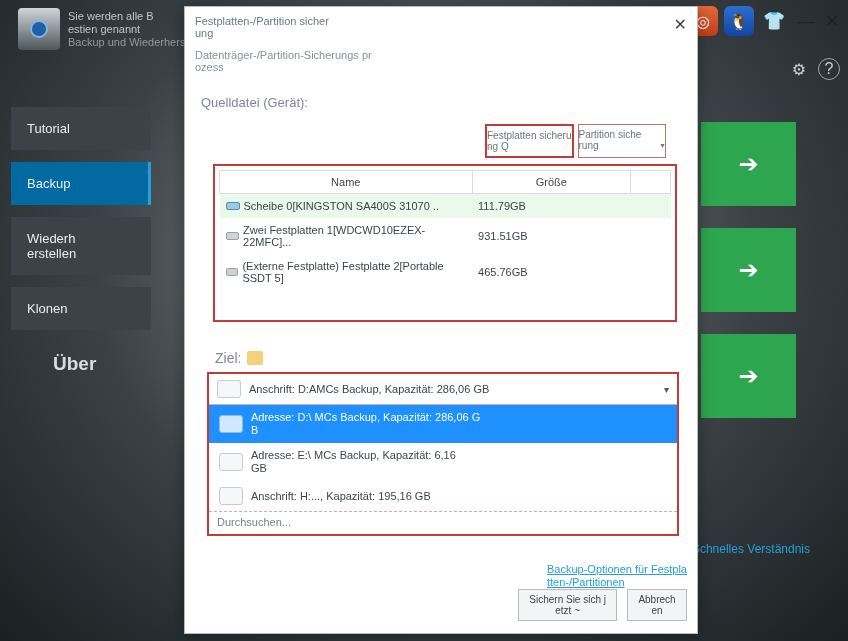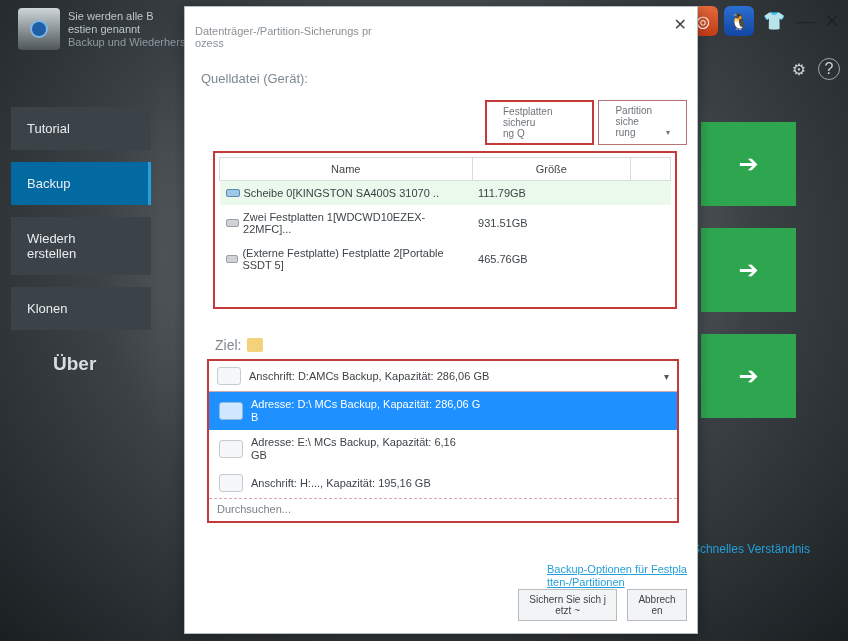--- a/index.html
+++ b/index.html
@@ -41,21 +41,21 @@
   .dialog { position:absolute; left:184px; top:6px; width:514px; height:628px; background:#ffffff; border:1px solid #b7bcc0; box-shadow:0 2px 14px rgba(0,0,0,0.35);}
   .dialog-inner { padding:8px 10px 8px 10px; height:100%; position:relative;}
   .dlg-close { position:absolute; top:8px; right:10px; font-size:16px; color:#444; }
   .dlg-title { font-size:11px; color:#707880; line-height:12px; }
   .dlg-sub { font-size:11px; color:#8a9197; line-height:12px; margin-top:10px;}
 
   .section-label { color:#7f8990; font-size:13px; margin-top:22px; margin-left:6px; }
 
   
   .src-tabs { display:flex; margin-top:14px; margin-left:290px; gap:4px;}
-  .src-tab { border:1px solid #b87474; padding:4px 16px; font-size:10px; color:#6d747a; min-width:88px; line-height:11px;}
+  .src-tab { border:1px solid #b87474; padding:4px 0; font-size:10px; color:#6d747a; min-width:88px; line-height:11px;}
   .src-tab.active { border:2px solid #c43a3a; }
   .src-tab .chev { float:right; color:#6d747a; font-size:8px; margin-left:4px;}
 
   
   .src-wrap { border:2px solid #c43a3a; margin:6px 10px 0 18px; height:158px; padding:4px;}
   .src-table { width:100%; border-collapse:collapse; font-size:11px;}
   .src-table th { background:#fff; color:#444; font-weight:normal; border:1px solid #d9dcde; padding:5px 4px; }
   .src-table th:last-child { width:40px; }
   .src-table td { padding:6px 6px; color:#3d4449; border-bottom:0; }
   .src-table tr.row-sel { background:#eaf9eb; }
@@ -138,20 +138,22 @@
     </div>
   <div class="green-card">
       <span class="arrow">➔</span>
     </div>
 </div>
 <a class="quick-link">Schnelles Verständnis</a>
 
 <div class="dialog">
   <div class="dialog-inner">
     <span class="dlg-close">✕</span>
+    <div class="dlg-title" style="white-space:pre-line; max-width:200px;">Festplatten-/Partition sicher
+ung</div>
     <div class="dlg-sub" style="white-space:pre-line; max-width:220px;">Datenträger-/Partition-Sicherungs pr
 ozess</div>
 
     <div class="section-label">Quelldatei (Gerät):</div>
 
     <div class="src-tabs">
       <div class="src-tab active"><span style="white-space:pre-line;">Festplatten sicheru
 ng Q</span></div>
       <div class="src-tab"><span style="white-space:pre-line;">Partition siche
 rung</span><span class="chev">▾</span></div>

